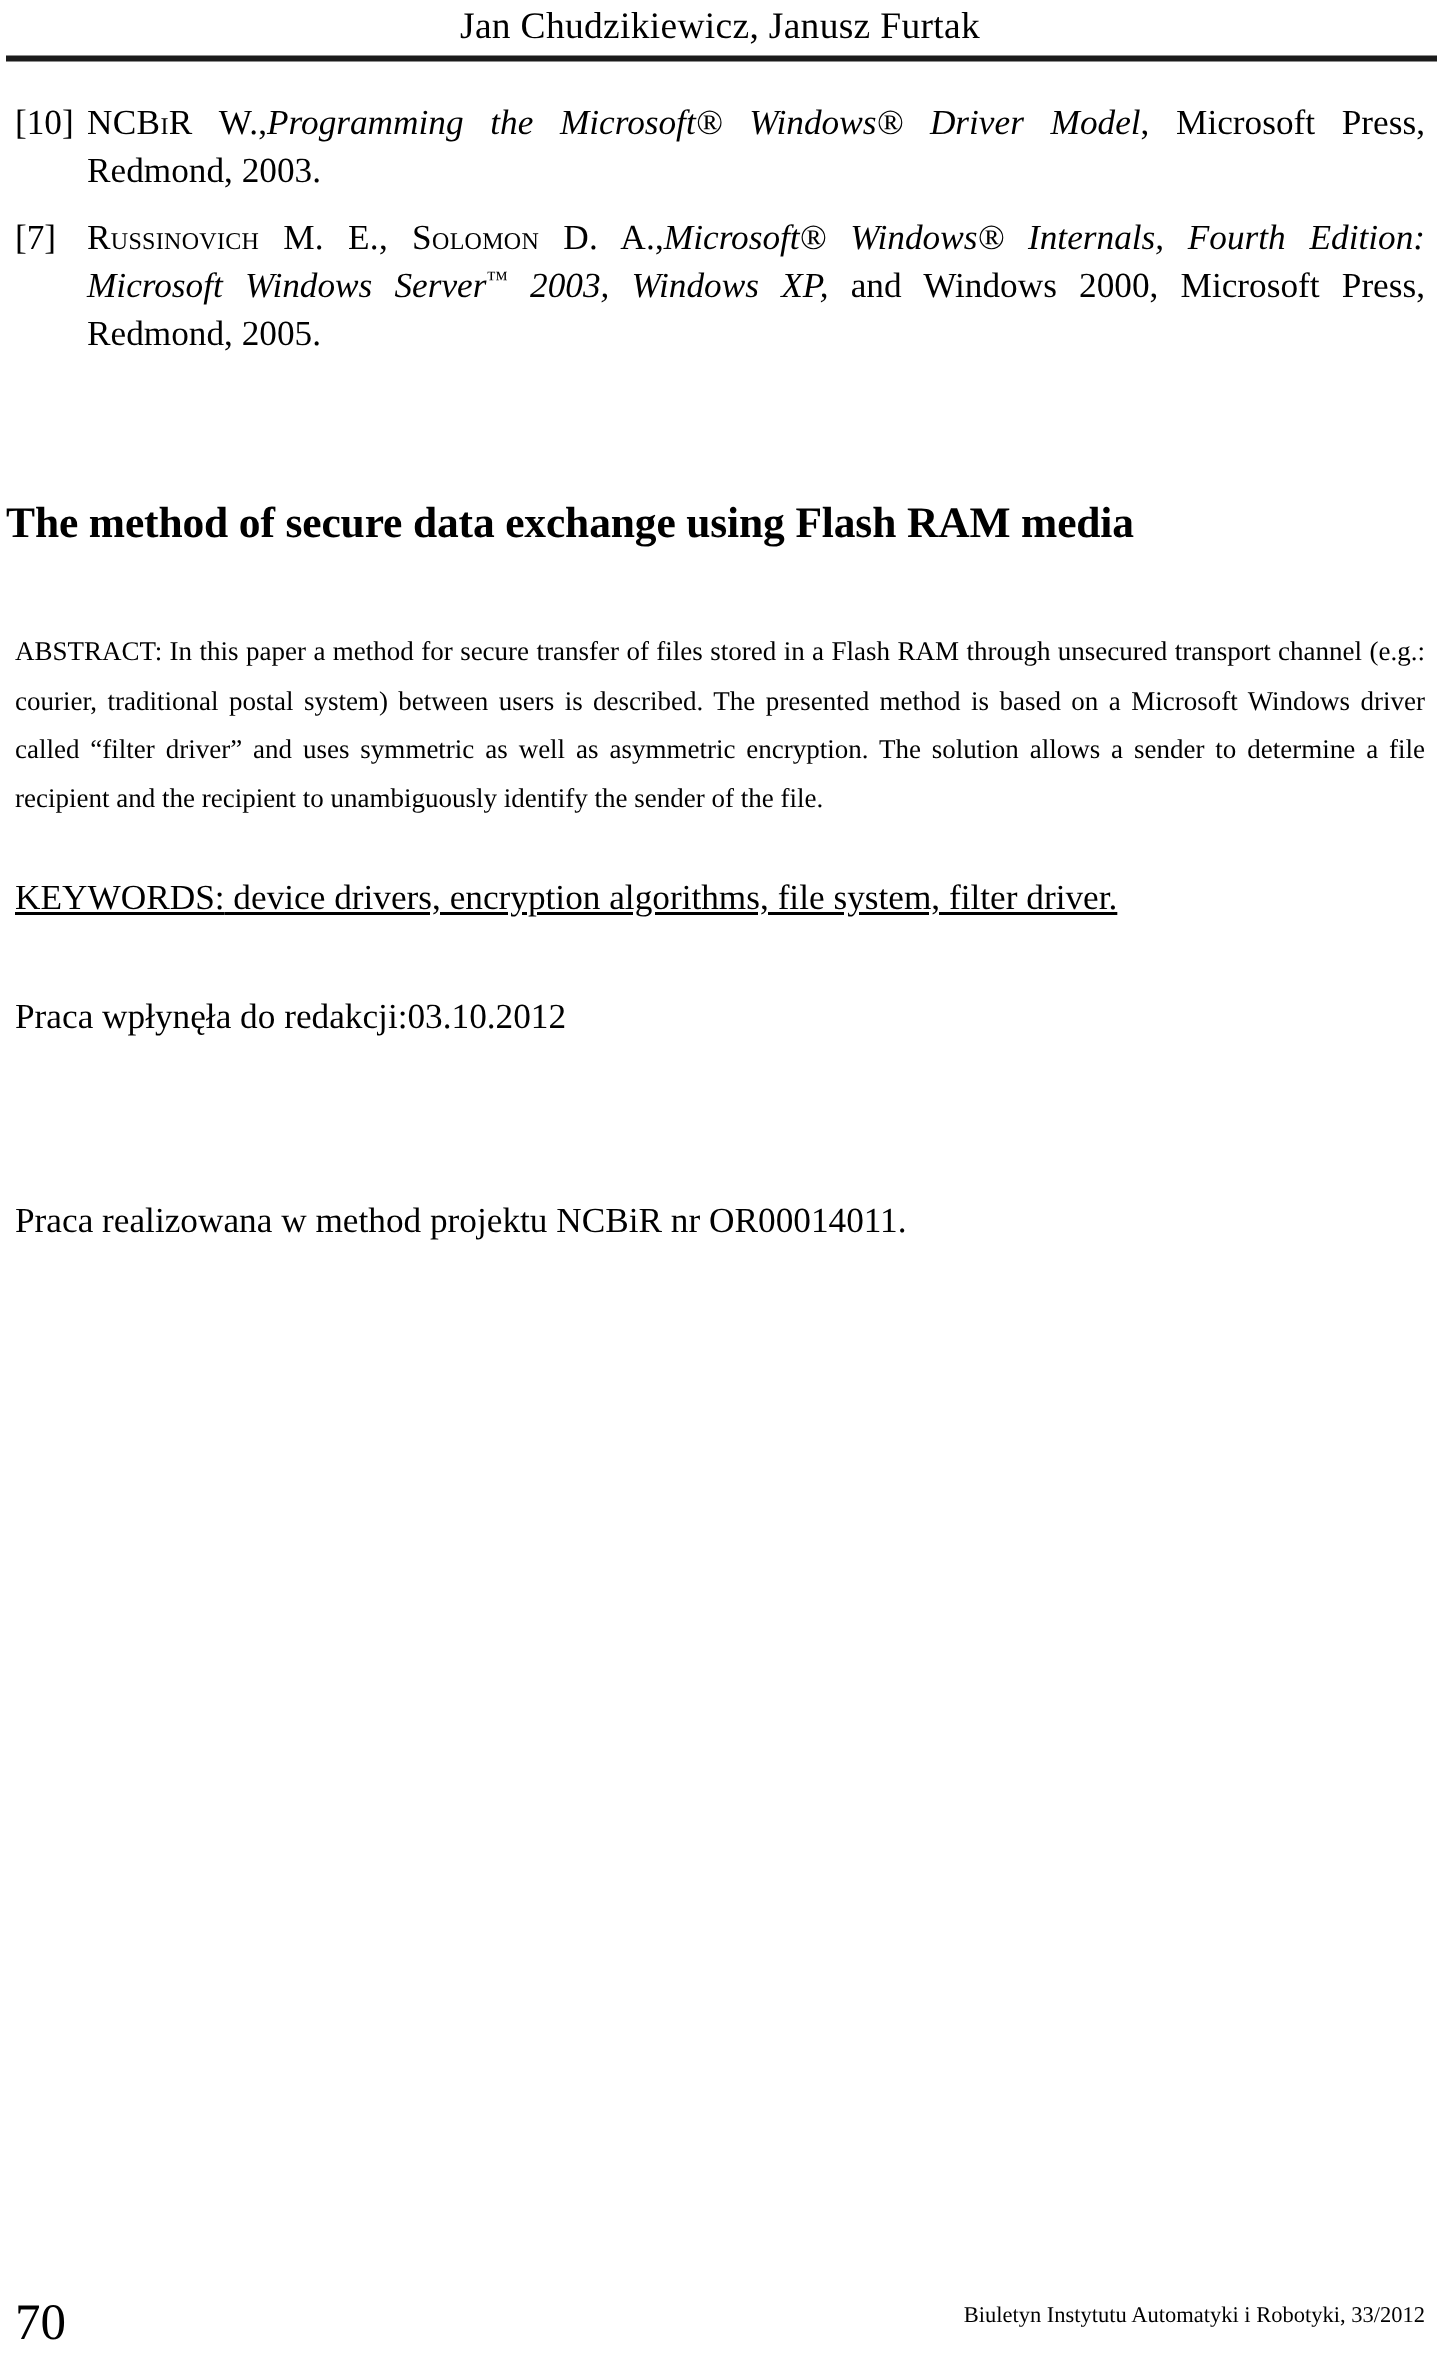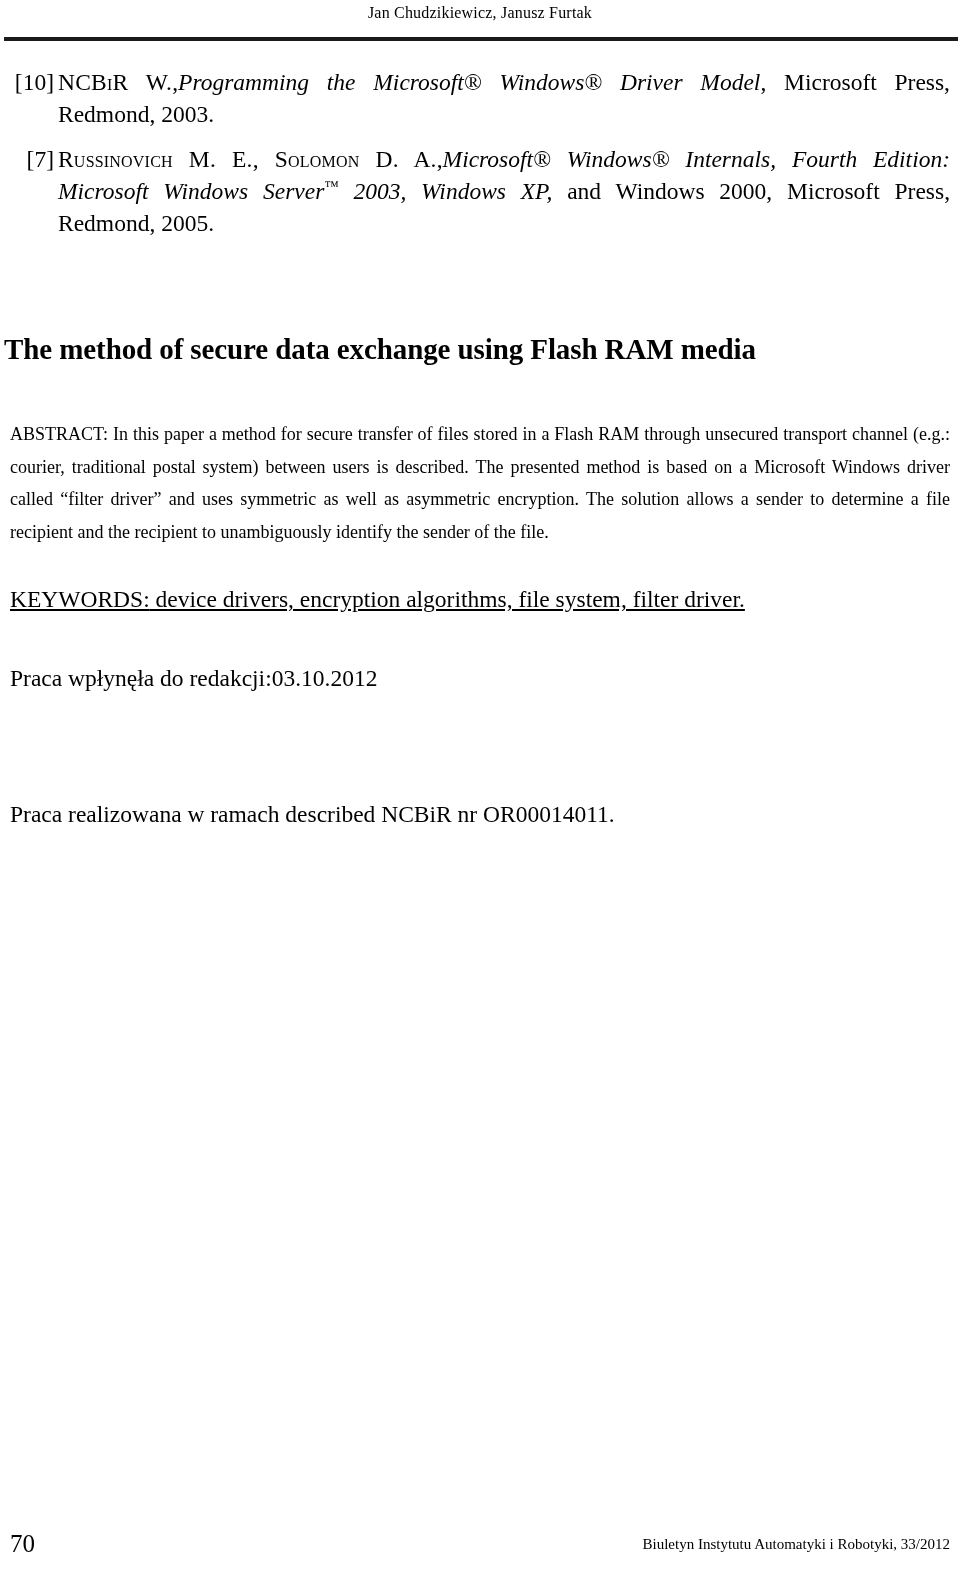--- a/index.html
+++ b/index.html
@@ -23,21 +23,21 @@
     height: 1583px;
   }
 
   
   .runhead {
     position: absolute;
     left: 0;
     top: 4px;
     width: 960px;
     text-align: center;
-    font-size: 16px;
+    font-size: 25px;
     letter-spacing: 0.2px;
   }
   .head-rule {
     position: absolute;
     left: 4px;
     top: 37px;
     width: 954px;
     height: 4px;
     background: #1b1b1b;
   }
@@ -57,21 +57,21 @@
     text-align: justify;
     text-justify: inter-word;
     margin-bottom: 13px;
   }
   .ref:last-child { margin-bottom: 0; }
   .ref .marker {
     position: absolute;
     left: 0;
     top: 0;
     width: 44px;
-    text-align: right;
+    text-align: left;
   }
   .ref .body { display: block; }
   .sc {
     font-variant: small-caps;
     letter-spacing: 0.2px;
   }
   .it { font-style: italic; }
 
   
   .art-title {
@@ -137,21 +137,21 @@
     position: absolute;
     left: 10px;
     top: 1530px;
     width: 940px;
     height: 36px;
   }
   .footer .pageno {
     position: absolute;
     left: 0;
     top: 0;
-    font-size: 25px;
+    font-size: 34px;
   }
   .footer .journal {
     position: absolute;
     right: 0;
     top: 6px;
     font-size: 15px;
     white-space: nowrap;
   }
 
   sup.tm {
@@ -184,20 +184,20 @@
   </div>
 
   <div class="art-title">The method of secure data exchange using Flash RAM media</div>
 
   <div class="abstract"><span>ABSTRACT:</span><span> In this paper a method for secure transfer of files stored in a Flash RAM through unsecured transport channel (e.g.: courier, traditional postal system) between users is described. The presented method is based on a Microsoft Windows driver called “filter driver” and uses symmetric as well as asymmetric encryption. The solution allows a sender to determine a file recipient and the recipient to unambiguously identify  the sender of the file.</span></div>
 
   <div class="keywords"><span>KEYWORDS:</span><span> device drivers, encryption algorithms, file system, filter driver.</span></div>
 
   <div class="received"><span class="label">Praca wpłynęła do redakcji:</span><span class="date">03.10.2012</span></div>
 
-  <div class="funding">Praca realizowana w ramach described NCBiR nr OR00014011.</div>
+  <div class="funding">Praca realizowana w method projektu NCBiR nr OR00014011.</div>
 
   <div class="footer">
     <div class="pageno">70</div>
     <div class="journal">Biuletyn Instytutu Automatyki i Robotyki, 33/2012</div>
   </div>
 
 </div>
 
 </body></html>

